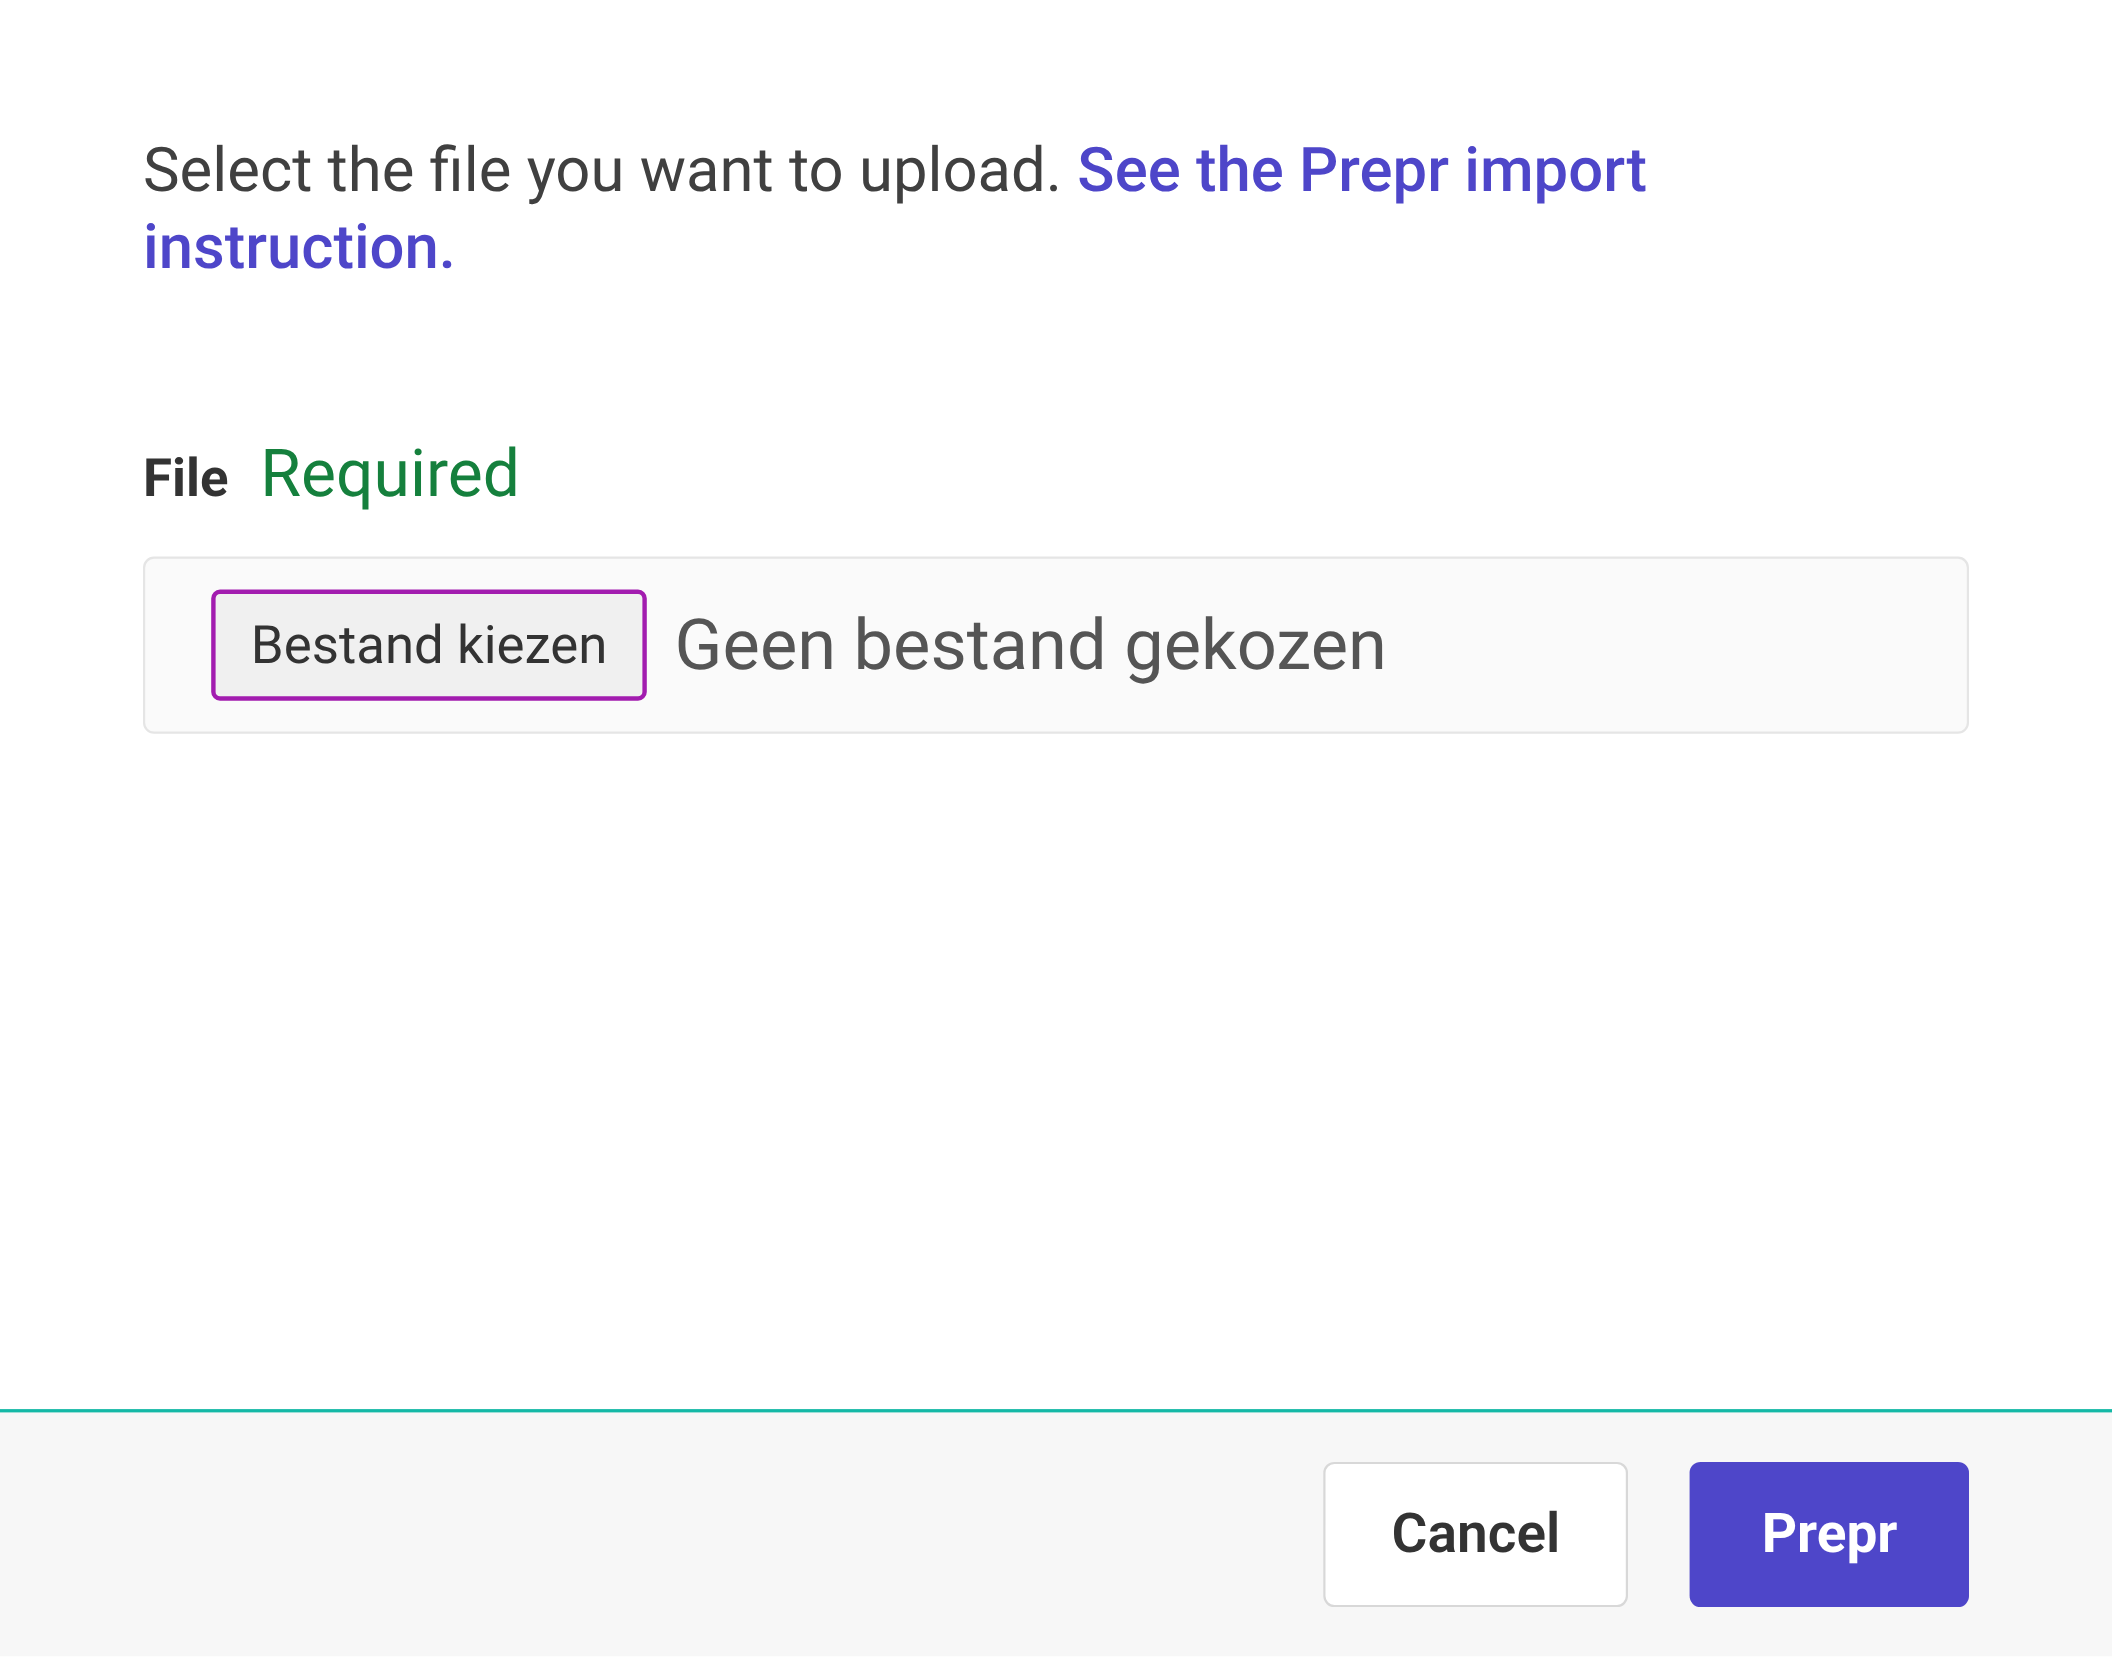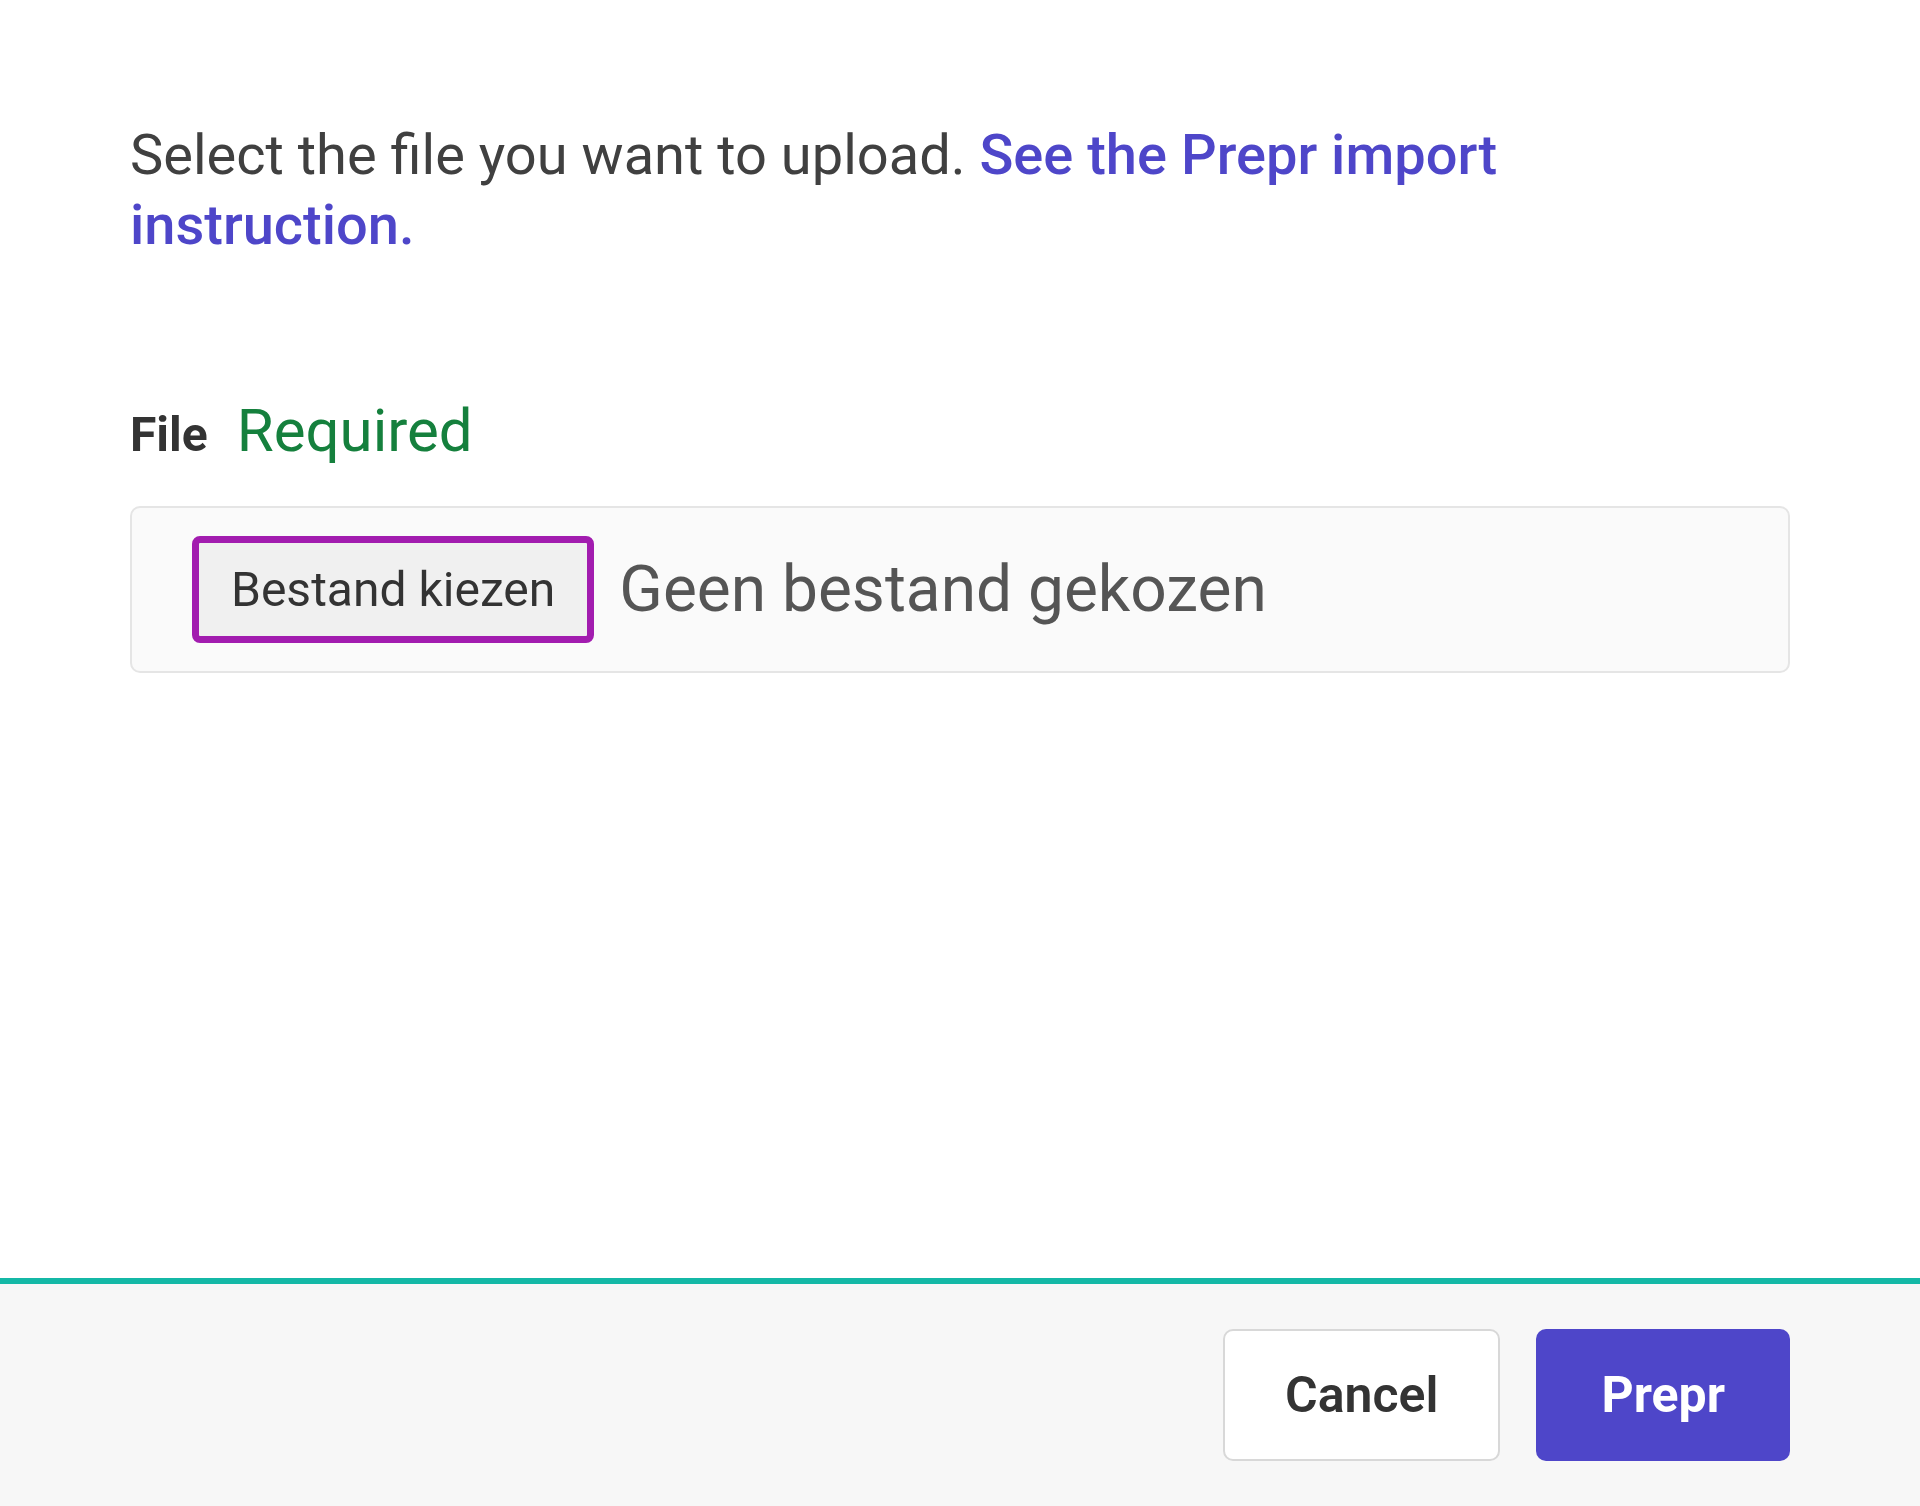--- a/index.html
+++ b/index.html
@@ -87,40 +87,40 @@
     .file-input-container {
       border: 2px solid #e5e5e5;
       border-radius: 10px;
       background: #fafafa;
       padding: 28px 60px;
       display: flex;
       align-items: center;
       gap: 25px;
     }
     .file-choose-button {
-      border: 7px solid #a21caf;
+      border: 4px solid #a21caf;
       background: #f0f0f0;
       border-radius: 8px;
       padding: 18px 32px;
       font-size: 48px;
       color: #333;
       cursor: pointer;
       font-family: inherit;
     }
     .file-status {
       font-size: 64px;
       color: #555;
     }
     .modal-footer {
       background: #f7f7f7;
-      border-top: 6px solid #14b8a6;
+      border-top: 3px solid #14b8a6;
       padding: 45px 130px 45px 130px;
       display: flex;
       justify-content: flex-end;
-      gap: 36px;
+      gap: 56px;
     }
     .cancel-button {
       background: #fff;
       border: 2px solid #d8d8d8;
       border-radius: 10px;
       padding: 35px 60px;
       font-size: 50px;
       font-weight: 600;
       color: #333;
       cursor: pointer;

